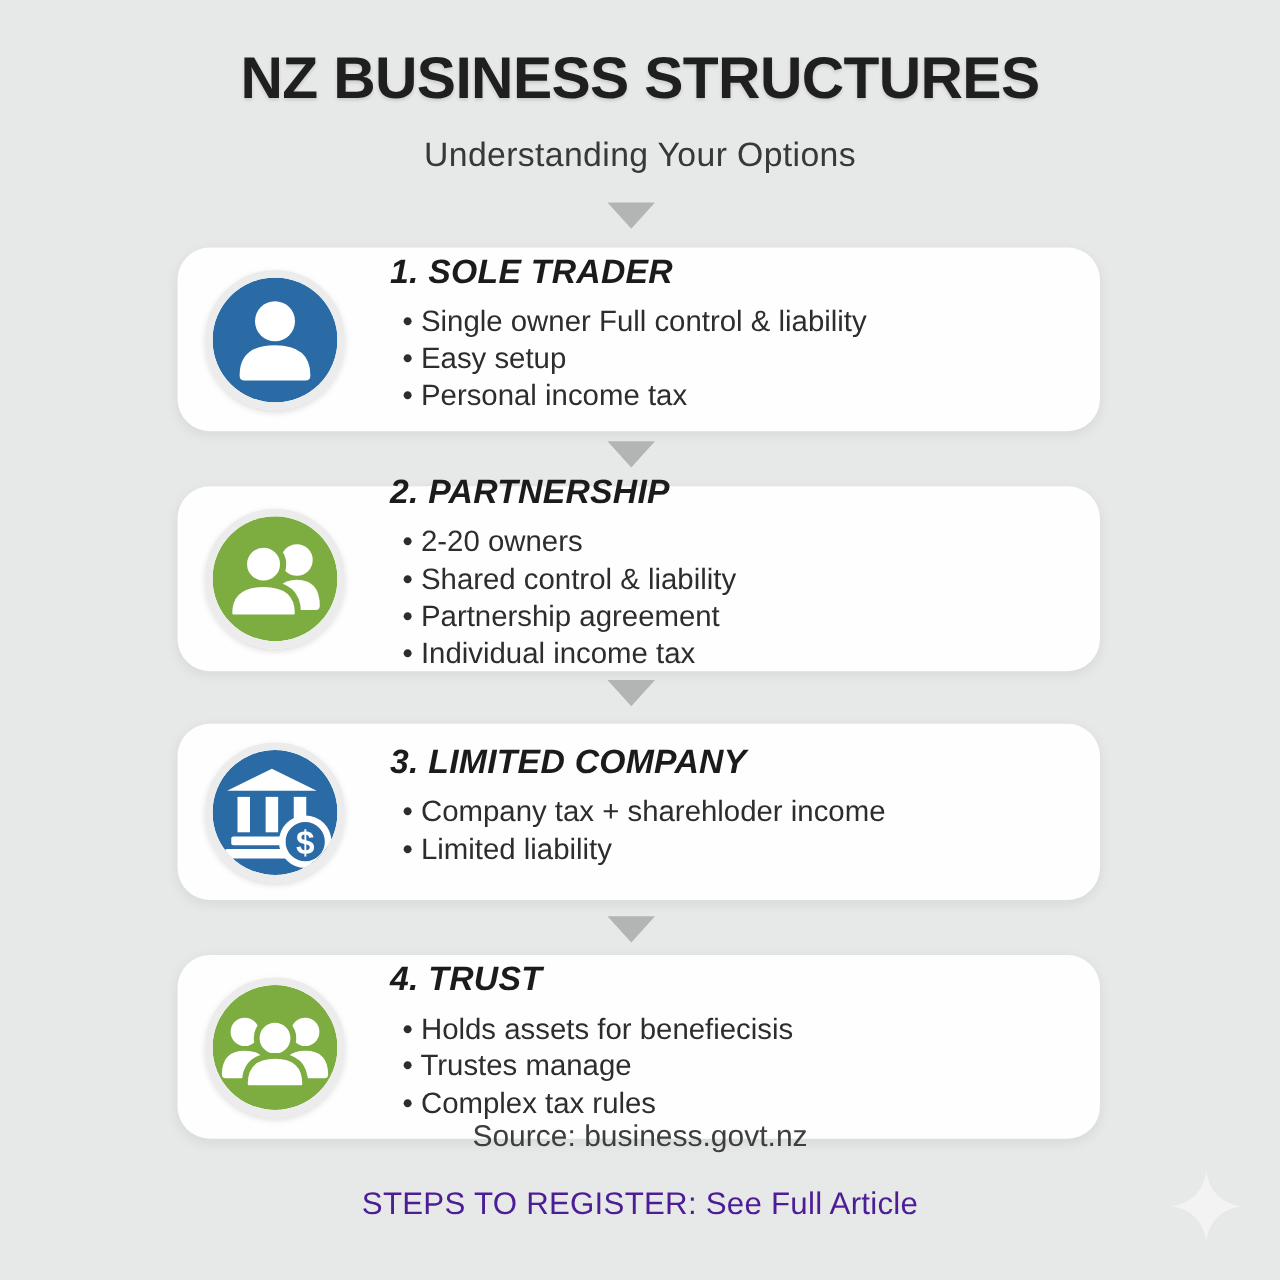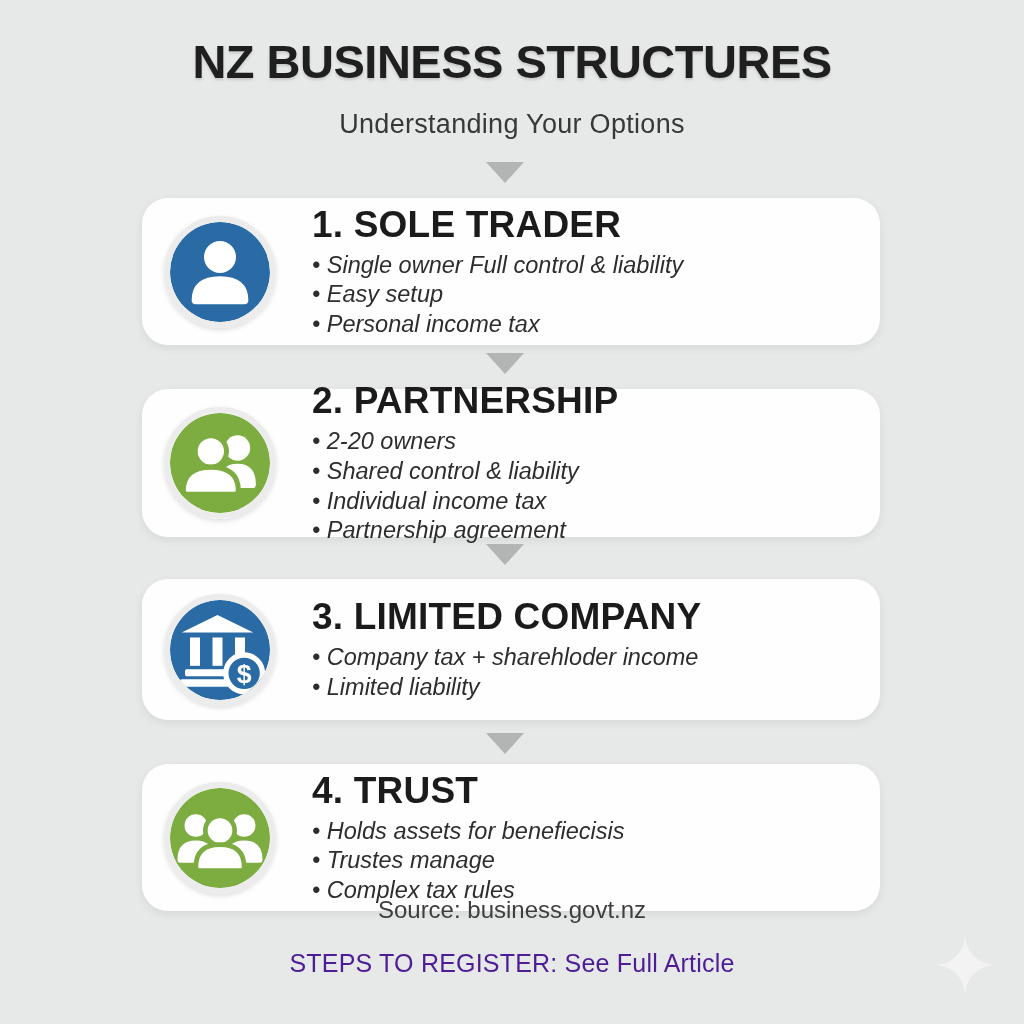--- a/index.html
+++ b/index.html
@@ -53,24 +53,24 @@
     flex:0 0 auto;
     width:100px;height:100px;border-radius:50%;
     border:6px solid #ececec;
     box-shadow:0 2px 5px rgba(0,0,0,0.13);
     overflow:hidden;
   }
   .icon-wrap svg{display:block;width:100px;height:100px;}
 
   .card-text{margin-left:36px;}
   .card-heading{
-    font-size:37px;font-weight:bold;color:#1b1b1b;
-    margin:0 0 5px 0;letter-spacing:0.2px;
-  }
-  .card-bullets{list-style:none;margin:0;padding:0;font-style:italic;}
+    font-size:27px;font-weight:bold;color:#1b1b1b;
+    margin:0 0 5px 0;letter-spacing:0.2px;font-style:italic;
+  }
+  .card-bullets{list-style:none;margin:10px;padding:0;}
   .card-bullets li{
     font-size:23.5px;color:#2d2d2d;line-height:1.26;
   }
   .card-bullets li::before{content:"• ";color:#2d2d2d;}
 
   
   .footer{position:absolute;top:896px;left:0;width:1024px;text-align:center;}
   .source-line{font-size:24px;color:#3e3e3e;}
   .cta-line{font-size:25px;font-weight:normal;color:#4c1d95;margin-top:25px;letter-spacing:0.2px;}
 
@@ -119,22 +119,22 @@
 
         <circle cx="24.5" cy="23" r="9.4" fill="#ffffff" stroke-width="3" stroke="#7dad41"></circle>
         <path d="M8 46.5 q0 -14 16.5 -14 q16.5 0 16.5 14 q0 2.2 -2.2 2.2 h-28.6 q-2.2 0 -2.2 -2.2 z" fill="#ffffff" stroke-width="3" stroke="#7dad41"></path>
       </svg>
     </div>
     <div class="card-text">
       <h2 class="card-heading">2. PARTNERSHIP</h2>
       <ul class="card-bullets">
         <li>2-20 owners</li>
         <li>Shared control &amp; liability</li>
+        <li>Partnership agreement</li>
         <li>Individual income tax</li>
-        <li>Partnership agreement</li>
       </ul>
     </div>
   </section>
 
   <div class="down-arrow arrow-3"></div>
 
   <section class="card card-3">
     <div class="icon-wrap">
       <svg viewBox="0 0 60 60" aria-hidden="true">
         <circle cx="30" cy="30" r="30" fill="#2a6ba6"></circle>

